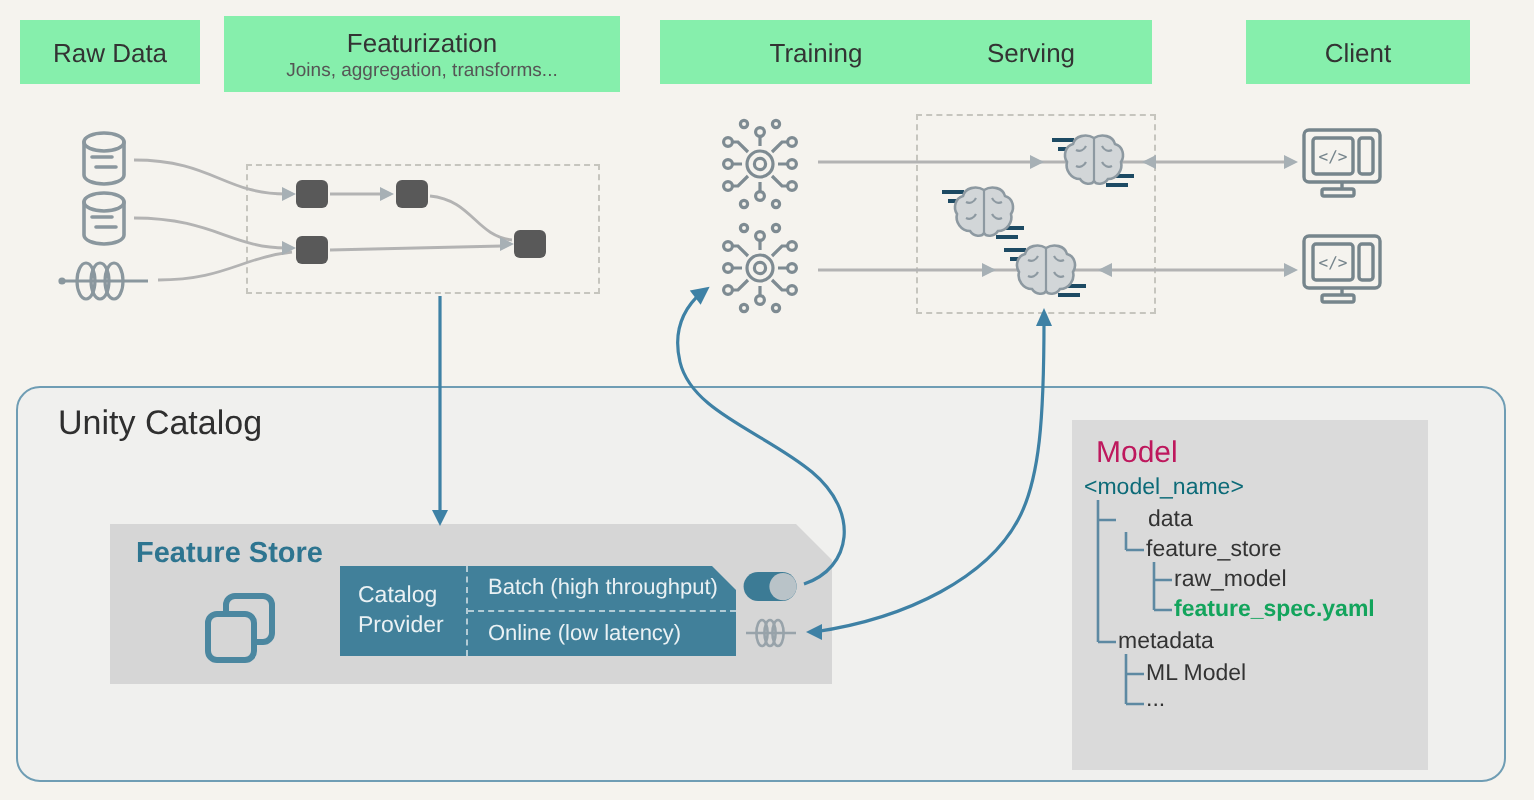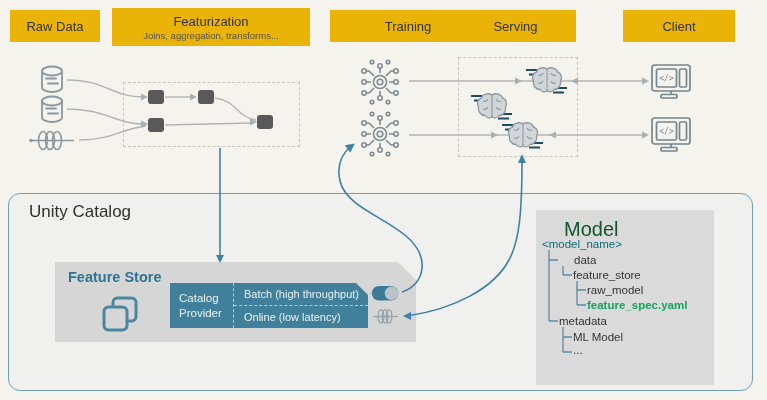--- a/index.html
+++ b/index.html
@@ -1,38 +1,38 @@
 <!DOCTYPE html>
 <html><head>
 <meta charset="utf-8">
 <style>
   html,body{margin:0;padding:0;background:#e8e6e1;}
   .stage{position:relative;width:767px;height:400px;background:#f5f3ee;overflow:hidden;
          font-family:"Liberation Sans",sans-serif;}
-  .hdr{position:absolute;background:#eab308;display:flex;flex-direction:column;
+  .hdr{position:absolute;background:#86efac;display:flex;flex-direction:column;
        align-items:center;justify-content:center;color:#333;font-size:13px;}
   .hdr .sub{font-size:9.5px;color:#555;margin-top:1px;}
   .dashed-box{position:absolute;border:1.3px dashed #c6c5be;}
   .sq{position:absolute;width:16px;height:14px;background:#595959;border-radius:3px;}
   .icon{position:absolute;line-height:0;}
   .uc{position:absolute;left:8px;top:193px;width:745px;height:198px;
       border:1.4px solid #6f9db4;border-radius:12px;background:#f0f0ee;box-sizing:border-box;}
   .uc-title{position:absolute;left:20px;top:8px;font-size:17px;color:#2f2f2f;}
   .fs-box{position:absolute;left:55px;top:262px;width:361px;height:80px;background:#d6d6d6;
           clip-path:polygon(0 0,343px 0,361px 18px,361px 80px,0 80px);}
   .fs-title{position:absolute;left:68px;top:269px;font-size:14.5px;font-weight:bold;color:#2e7590;}
   .provider{position:absolute;left:170px;top:283px;width:198px;height:45px;background:#41809a;
             clip-path:polygon(0 0,186px 0,198px 12px,198px 45px,0 45px);display:flex;color:#eaf1f4;}
   .provider-label{width:64px;border-right:1px dashed rgba(255,255,255,.6);display:flex;
             align-items:center;padding-left:9px;font-size:11.5px;line-height:1.3;box-sizing:border-box;}
   .provider-rows{flex:1;display:flex;flex-direction:column;}
   .provider-row{flex:1;display:flex;align-items:center;padding-left:10px;font-size:11px;white-space:nowrap;}
   .provider-row.first{border-bottom:1px dashed rgba(255,255,255,.6);}
   .model-box{position:absolute;left:536px;top:210px;width:178px;height:175px;background:#dadada;}
-  .model-title{position:absolute;left:28px;top:8px;font-size:20px;color:#14532d;}
+  .model-title{position:absolute;left:12px;top:8px;font-size:15px;color:#be185d;}
   .tree-row{position:absolute;font-size:11.5px;color:#333;white-space:nowrap;}
   .tree-name{font-weight:normal;color:#0d6b78;}
   .tree-green{font-weight:bold;color:#13a45c;}
   svg{display:block;}
   .connectors{position:absolute;left:0;top:0;pointer-events:none;}
 </style>
 </head>
 <body>
 
 <div class="stage">

